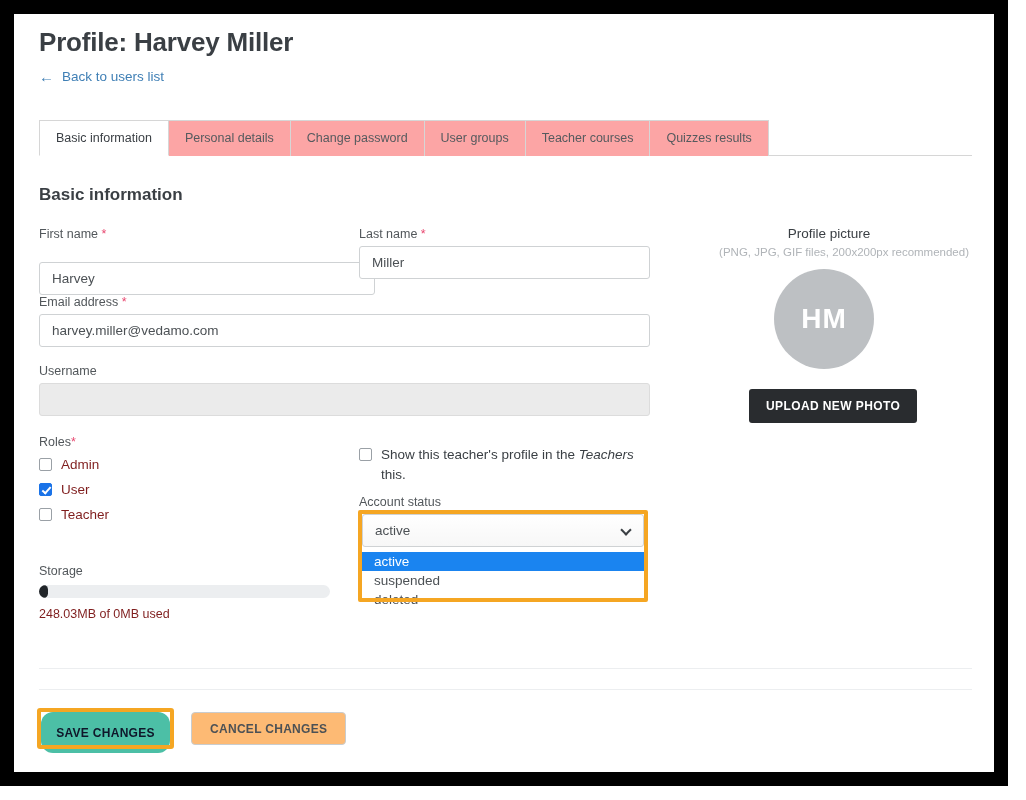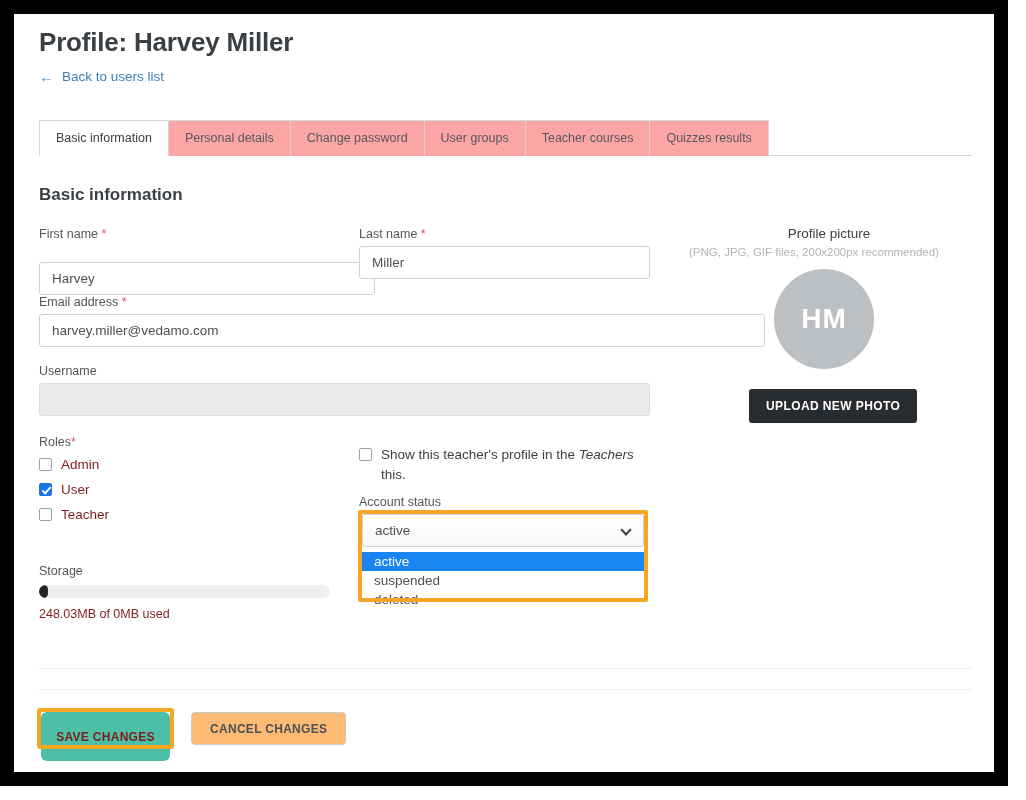--- a/index.html
+++ b/index.html
@@ -136,21 +136,21 @@
   }
 
   
   #lbl-first  { left: 25px;  top: 213px; text-align: center; }
   #in-first   { left: 25px;  top: 248px; width: 336px; }
   
   #lbl-last   { left: 345px; top: 213px; }
   #in-last    { left: 345px; top: 232px; width: 291px; }
   
   #lbl-email  { left: 25px;  top: 281px; }
-  #in-email   { left: 25px;  top: 300px; width: 726px; }
+  #in-email   { left: 25px;  top: 300px; width: 611px; }
   
   #lbl-user   { left: 25px;  top: 350px; }
   #in-user    { left: 25px;  top: 369px; width: 611px; }
 
   
   #roles-label {
     position: absolute;
     left: 25px;
     top: 421px;
     font-size: 12.5px;
@@ -338,21 +338,21 @@
     width: 230px;
     text-align: center;
     font-size: 13.5px;
     color: #3a3f44;
   }
   #pp-sub {
     position: absolute;
     left: 675px;
     top: 232px;
     width: 280px;
-    text-align: left;
+    text-align: right;
     font-size: 11.5px;
     color: #b0b4b8;
   }
   #avatar {
     position: absolute;
     left: 760px;
     top: 255px;
     width: 100px;
     height: 100px;
     border-radius: 50%;
@@ -402,28 +402,28 @@
     border: 4px solid #f5a623;
     box-sizing: border-box;
     border-radius: 3px;
     pointer-events: none;
   }
   #save-btn {
     position: absolute;
     left: 27px;
     top: 698px;
     width: 129px;
-    height: 49px;
+    height: 41px;
     background: #4cbfa6;
-    color: #7f1d1d;
+    color: #0f172a;
     font-size: 12px;
     font-weight: bold;
     letter-spacing: 0.3px;
     border: none;
-    border-radius: 6px;
+    border-radius: 12px;
     cursor: pointer;
     font-family: "Liberation Sans", sans-serif;
   }
   #cancel-btn {
     position: absolute;
     left: 177px;
     top: 698px;
     height: 33px;
     padding: 0 18px;
     background: #fdba74;

